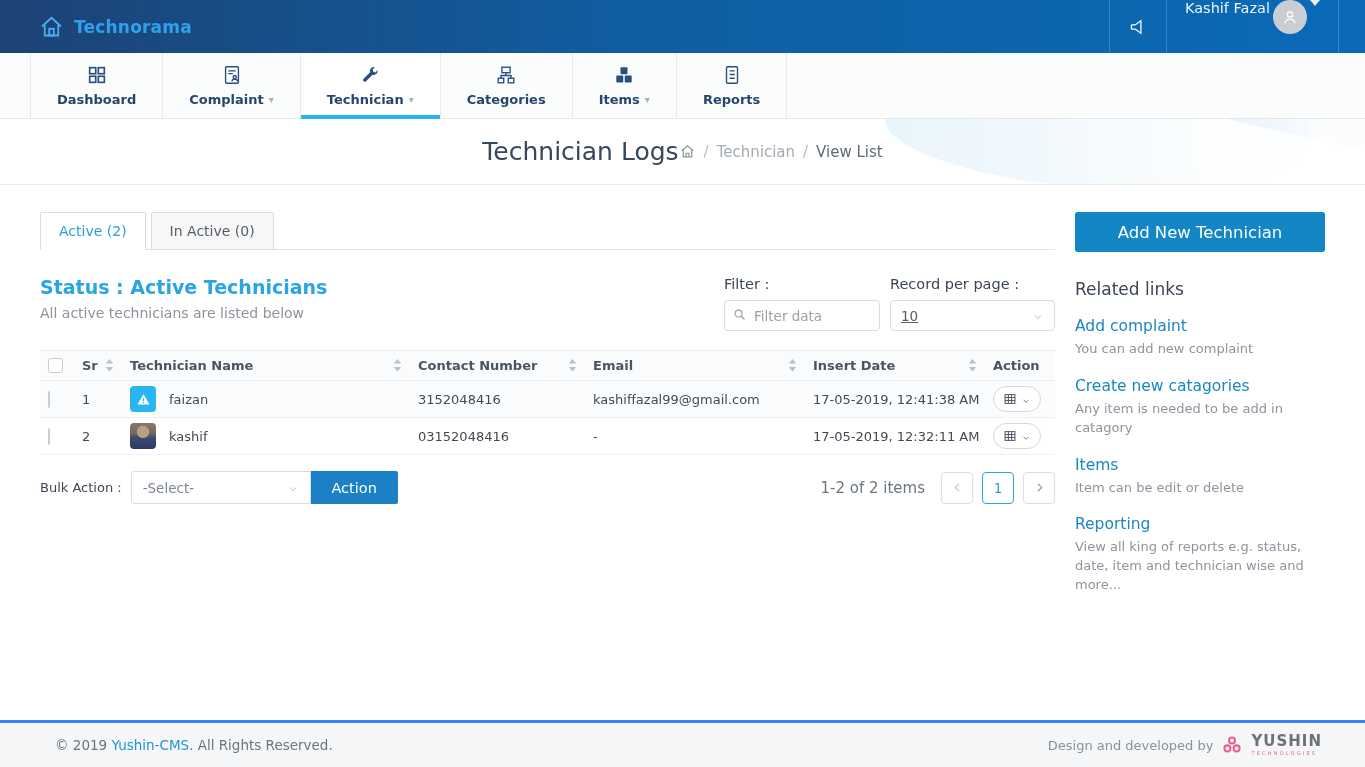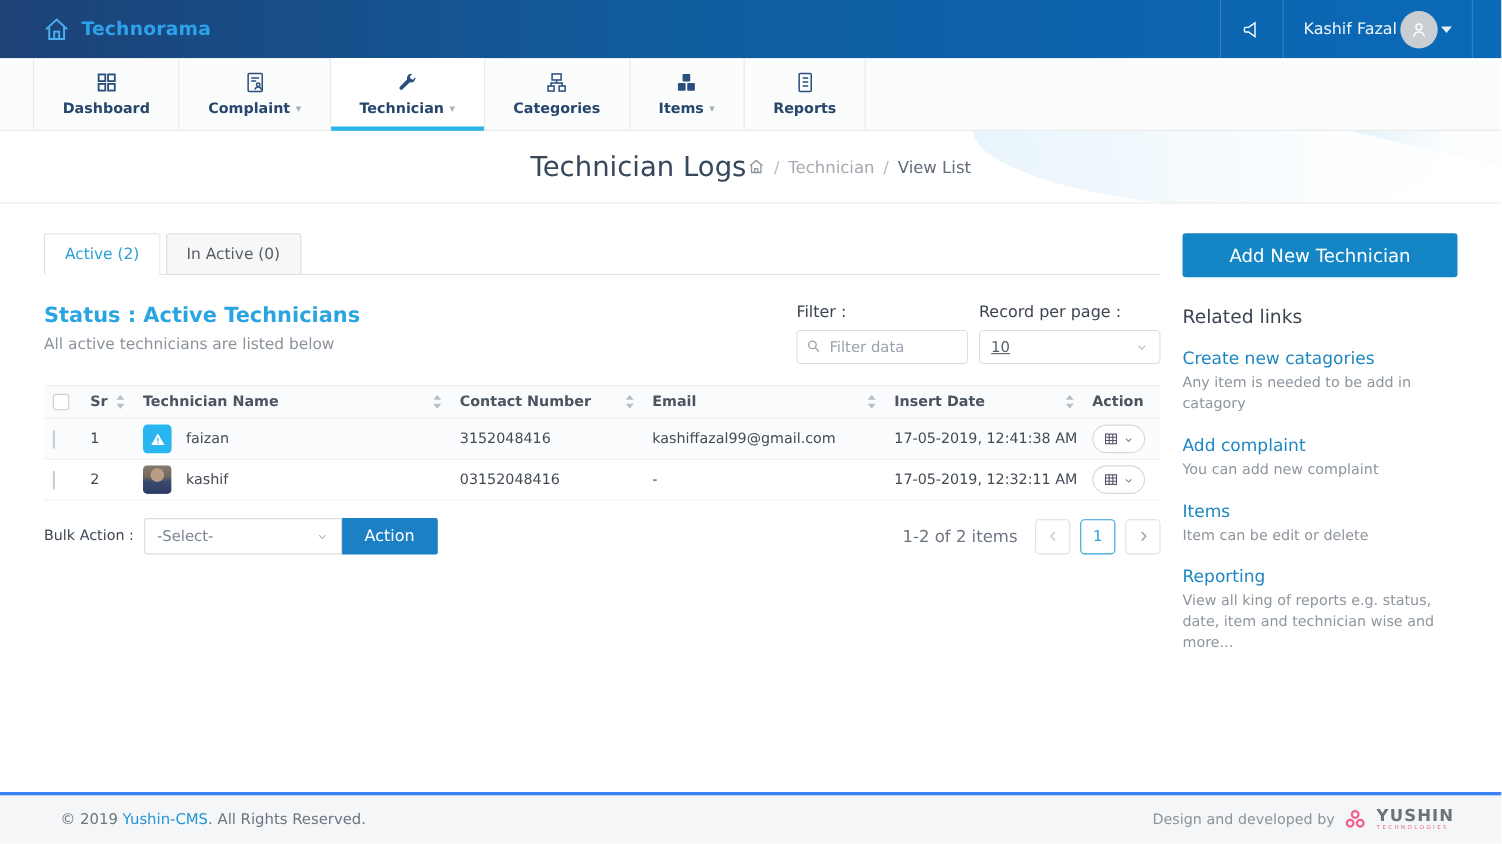--- a/index.html
+++ b/index.html
@@ -9,21 +9,21 @@
 
   
   .topbar { height:53px; flex:0 0 53px; display:flex; align-items:stretch;
     background:linear-gradient(90deg,#1d4276 0%,#105d9f 45%,#0a6ab8 100%); color:#fff; }
   .brand { display:flex; align-items:center; gap:9px; padding-left:38px; flex:1; }
   .brand-icon { width:27px; height:27px; display:flex; }
   .brand-text { font-size:17px; font-weight:bold; color:#2da2ea; letter-spacing:.2px; }
   .tb-right { display:flex; align-items:stretch; }
   .tb-sep { width:1px; background:rgba(255,255,255,.18); }
   .tb-announce { width:56px; display:flex; align-items:center; justify-content:center; cursor:pointer; }
-  .tb-user { display:flex; align-items:center; gap:3px; padding:0 18px; cursor:pointer; }
+  .tb-user { display:flex; align-items:flex-start; gap:3px; padding:0 18px; cursor:pointer; }
   .tb-user-name { font-size:14.5px; color:#eef4fa; }
   .tb-avatar { width:34px; height:34px; border-radius:50%; background:#c9ced3; display:flex; align-items:center; justify-content:center; }
   .caret-down { width:0; height:0; border-left:5px solid transparent; border-right:5px solid transparent; border-top:6px solid #e9eef3; }
   .tb-pad { width:26px; }
 
   
   .mainnav { height:66px; flex:0 0 66px; background:#fbfcfc; border-bottom:1px solid #e5e7e9; display:flex; padding-left:30px; }
   .nav-item { display:flex; flex-direction:column; align-items:center; justify-content:center; gap:6px;
     padding:0 26px; border-right:1px solid #e7e9eb; color:#27466d; cursor:pointer; position:relative; min-width:96px; }
   .nav-item:first-child { border-left:1px solid #e7e9eb; }
@@ -454,26 +454,26 @@
         </div>
       </div>
 
     </div>
 
     <div class="col-side">
       <button class="add-btn">Add New Technician</button>
       <div class="related-heading">Related links</div>
 
       <div class="rel-link">
+        <div class="rel-title">Add complaint</div>
+        <div class="rel-desc">You can add new complaint</div>
+      </div>
+      <div class="rel-link">
         <div class="rel-title">Create new catagories</div>
         <div class="rel-desc">Any item is needed to be add in catagory</div>
-      </div>
-      <div class="rel-link">
-        <div class="rel-title">Add complaint</div>
-        <div class="rel-desc">You can add new complaint</div>
       </div>
       <div class="rel-link">
         <div class="rel-title">Items</div>
         <div class="rel-desc">Item can be edit or delete</div>
       </div>
       <div class="rel-link">
         <div class="rel-title">Reporting</div>
         <div class="rel-desc">View all king of reports e.g. status, date, item and technician wise and more...</div>
       </div>
     </div>

